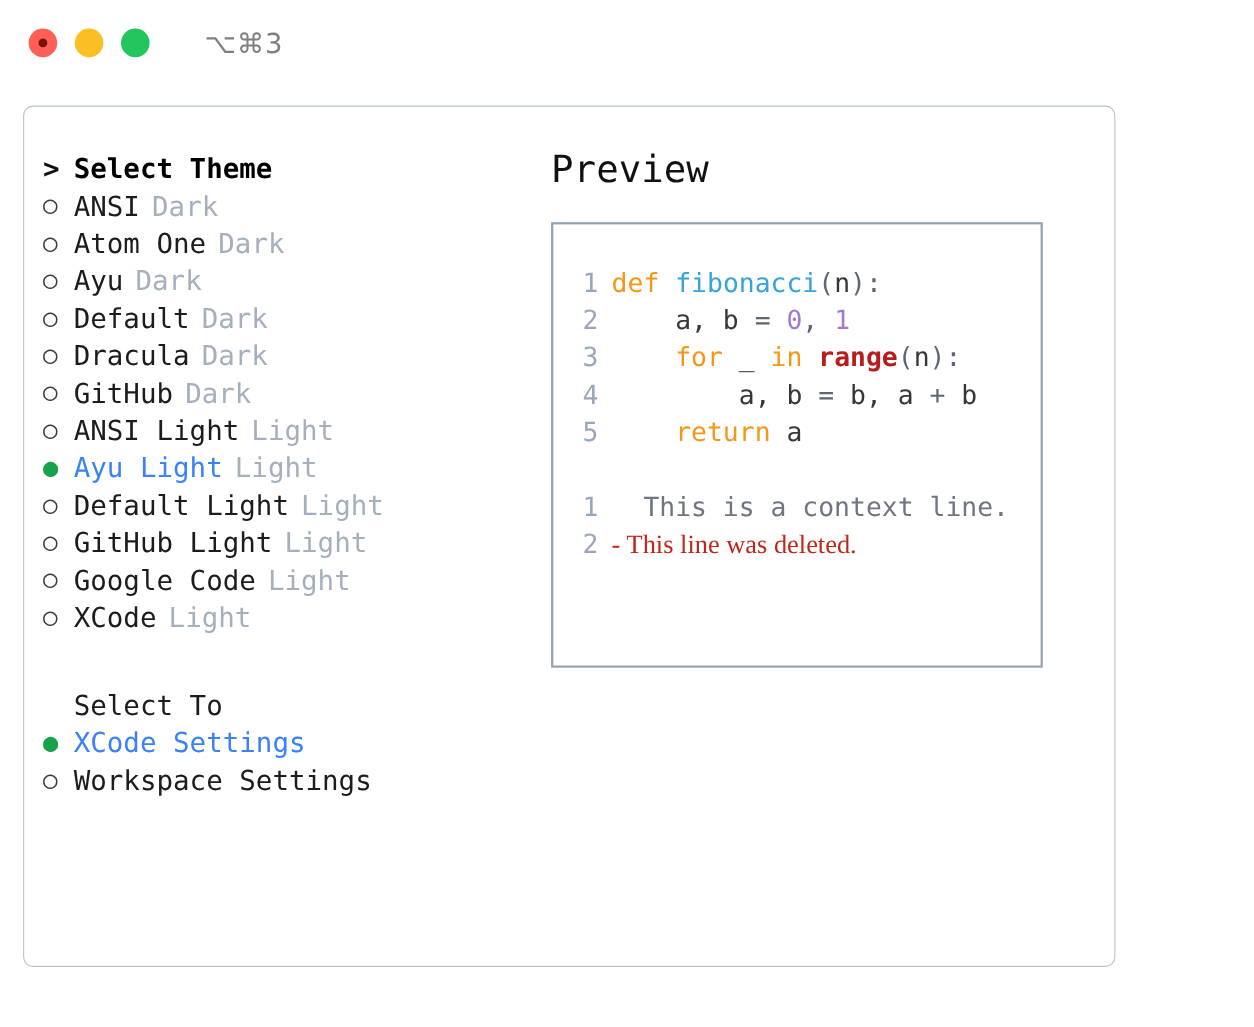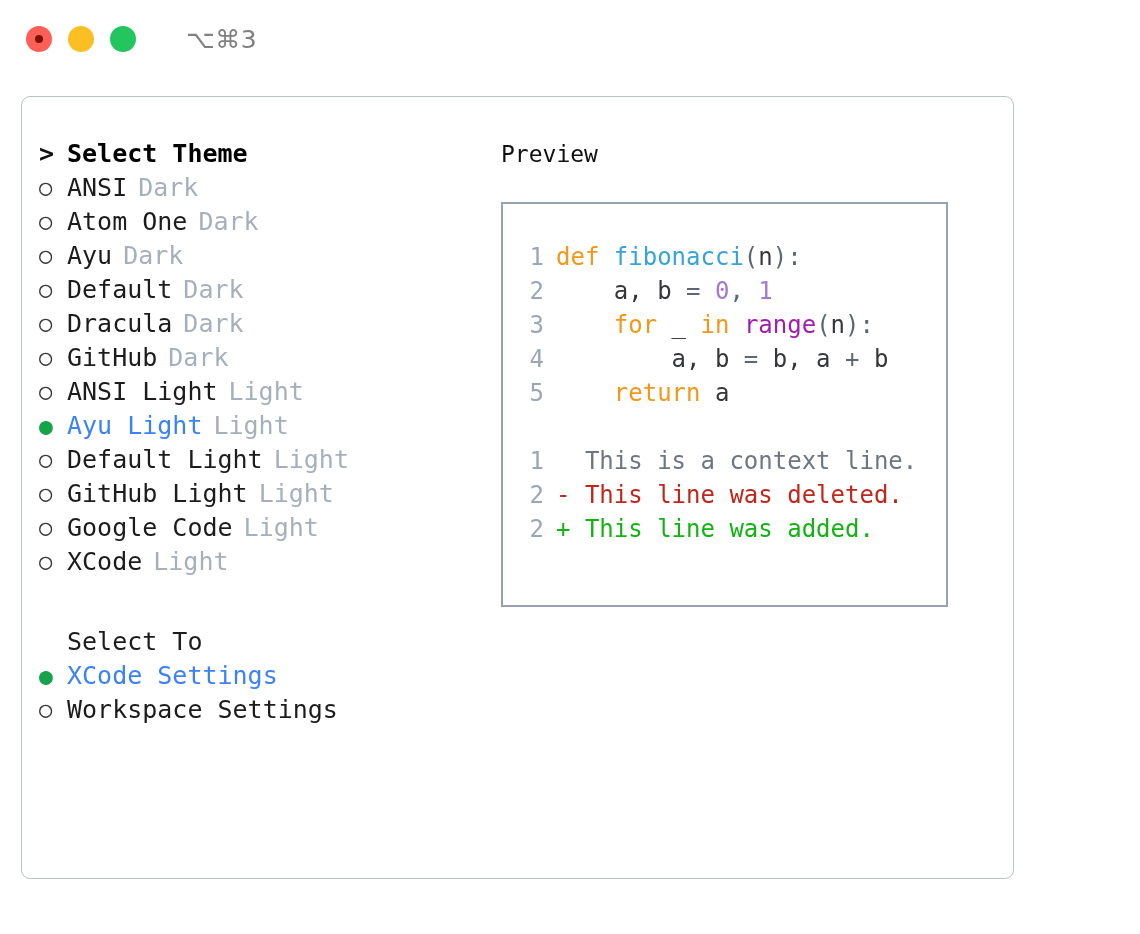--- a/index.html
+++ b/index.html
@@ -94,21 +94,21 @@
     line-height: 34px;
     color: #9ba6b5;
   }
   
   .right-col {
     position: absolute;
     left: 479px; top: 40px;
     width: 490px;
   }
   .preview-title {
-    font-size: 23px;
+    font-size: 34px;
     color: #111111;
     line-height: 34px;
     margin-bottom: 31px;
   }
   .preview-box {
     width: 447px; height: 405px;
     border: 2px solid #96a1b1;
     background: #ffffff;
     padding: 36px 0 0 17px;
   }
@@ -121,26 +121,26 @@
   .ln {
     display: inline-block;
     width: 24px;
     text-align: right;
     color: #9aa7b8;
     margin-right: 12px;
   }
   .kw   { color: #f29718; }
   .fn   { color: #36a3d9; }
   .num  { color: #a37acc; }
-  .bi   { color: #a21caf; }
+  .bi   { color: #b91c1c; font-weight: bold; }
   .punct{ color: #5c6773; }
   .id   { color: #35373a; }
   .spacer-line { height: 34px; }
   .diff-ctx { color: #6f7681; margin-top: 44px; }
-  .diff-del { color: #c0271a; }
+  .diff-del { color: #c0271a; font-family: Liberation Serif, serif; }
   .diff-add { color: #12b312; }
 </style>
 </head>
 <body>
 
 <div class="window">
 
   <div class="titlebar">
     <div class="lights">
       <span class="light red">
@@ -253,20 +253,19 @@
               <div class="code-line"><span class="ln">1</span><span class="kw">def</span><span class="id"> </span><span class="fn">fibonacci</span><span class="punct">(</span><span class="id">n</span><span class="punct">):</span></div>
               <div class="code-line"><span class="ln">2</span><span class="id">    a, b </span><span class="punct">= </span><span class="num">0</span><span class="punct">, </span><span class="num">1</span></div>
               <div class="code-line"><span class="ln">3</span><span class="id">    </span><span class="kw">for</span><span class="id"> _ </span><span class="kw">in</span><span class="id"> </span><span class="bi">range</span><span class="punct">(</span><span class="id">n</span><span class="punct">):</span></div>
               <div class="code-line"><span class="ln">4</span><span class="id">        a, b </span><span class="punct">= </span><span class="id">b, a </span><span class="punct">+ </span><span class="id">b</span></div>
               <div class="code-line"><span class="ln">5</span><span class="id">    </span><span class="kw">return</span><span class="id"> a</span></div>
             </div>
           <div class="spacer-line"></div>
           <div id="diff-block">
               <div class="code-line"><span class="ln">1</span><span class="diff-ctx">  This is a context line.</span></div>
               <div class="code-line"><span class="ln">2</span><span class="diff-del">- This line was deleted.</span></div>
-              <div class="code-line"><span class="ln">2</span><span class="diff-add">+ This line was added.</span></div>
             </div>
         </div>
       </div>
 
     </div>
   </div>
 </div>
 
 </body></html>

